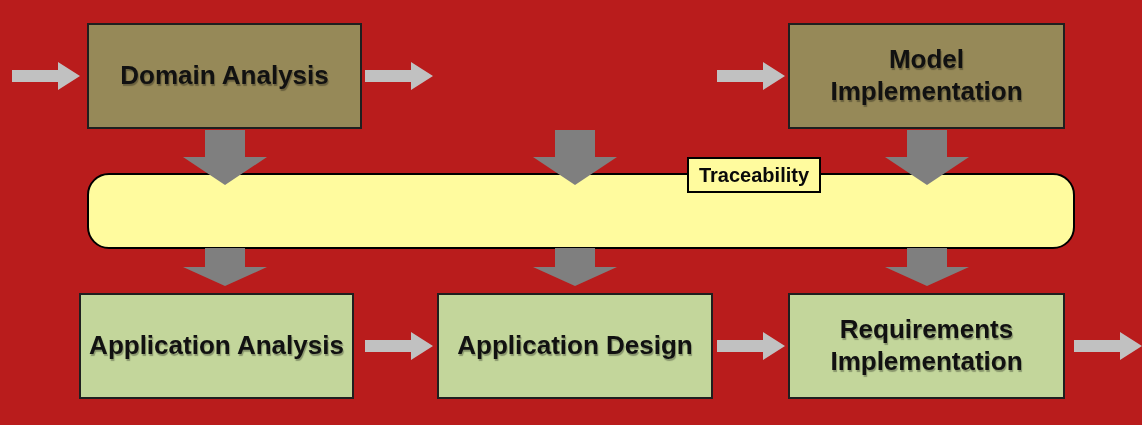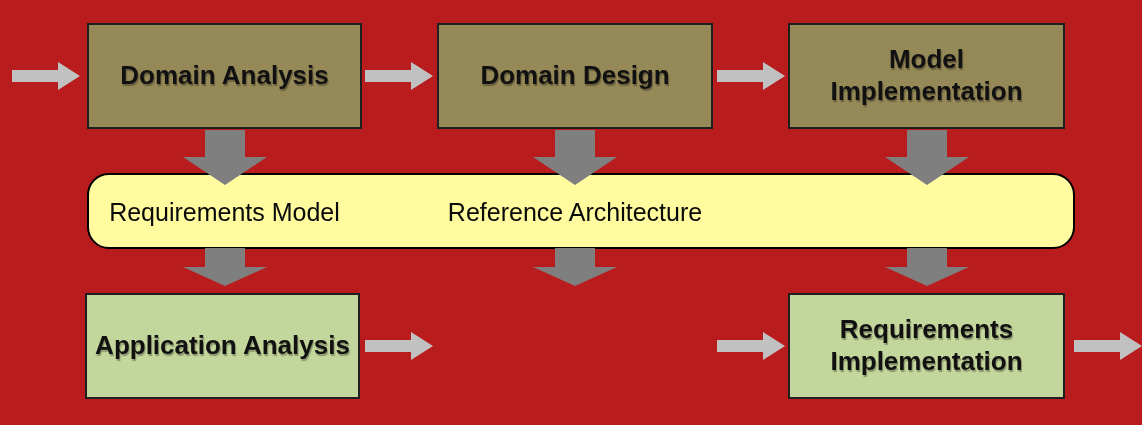--- a/index.html
+++ b/index.html
@@ -80,34 +80,35 @@
   <svg class="arrow v-arrow" style="left:533px;top:248px" width="84" height="38" viewBox="0 0 84 38">
     <polygon points="22,0 62,0 62,19 84,19 42,38 0,19 22,19" fill="currentColor"></polygon>
   </svg>
   <svg class="arrow v-arrow" style="left:885px;top:248px" width="84" height="38" viewBox="0 0 84 38">
     <polygon points="22,0 62,0 62,19 84,19 42,38 0,19 22,19" fill="currentColor"></polygon>
   </svg>
 
   <div class="pbox domain z2" style="left:87px;top:23px;width:275px">
     <span class="box-label">Domain Analysis</span>
   </div>
-  <div class="pbox domain z2" style="left:437px;top:23px;width:276px">
-    <span class="box-label">Domain Design</span>
-  </div>
   <div class="pbox domain z2" style="left:788px;top:23px;width:277px">
     <span class="box-label">Model
 Implementation</span>
   </div>
 
-  <div class="band-label" style="left:87px;width:275px">Requirements Model</div>
-  <div class="band-label" style="left:437px;width:276px">Reference Architecture</div>
 
+  <div class="tag">
+    <span>Traceability</span>
+  </div>
 
-  <div class="pbox application z2" style="left:85px;top:293px;width:275px">
+  <div class="pbox application z2" style="left:79px;top:293px;width:275px">
     <span class="box-label">Application Analysis</span>
+  </div>
+  <div class="pbox application z2" style="left:437px;top:293px;width:276px">
+    <span class="box-label">Application Design</span>
   </div>
   <div class="pbox application z2" style="left:788px;top:293px;width:277px">
     <span class="box-label">Requirements
 Implementation</span>
   </div>
 
   <div class="page-edge" style="left:1142px"></div>
 
 </div>
 

